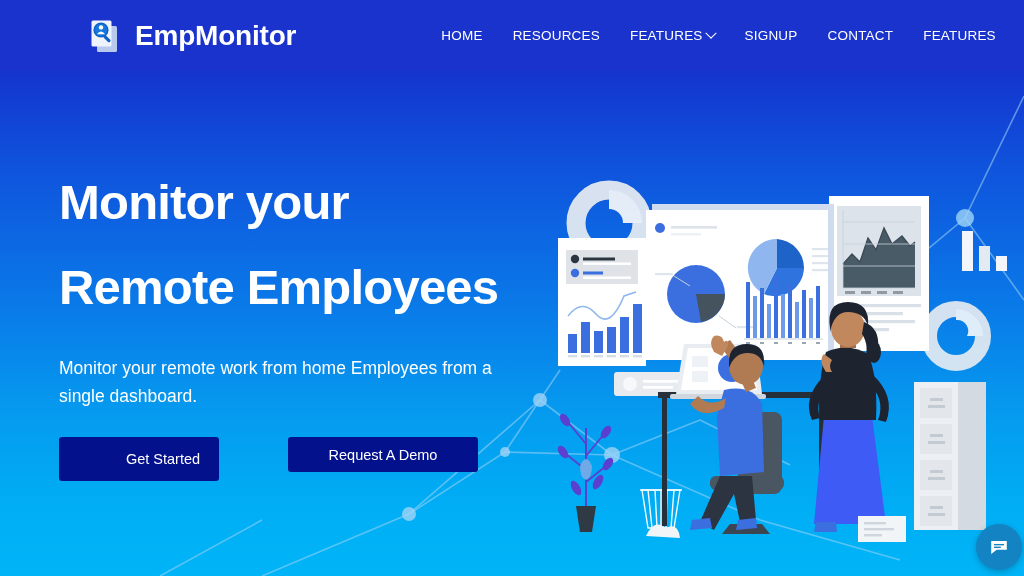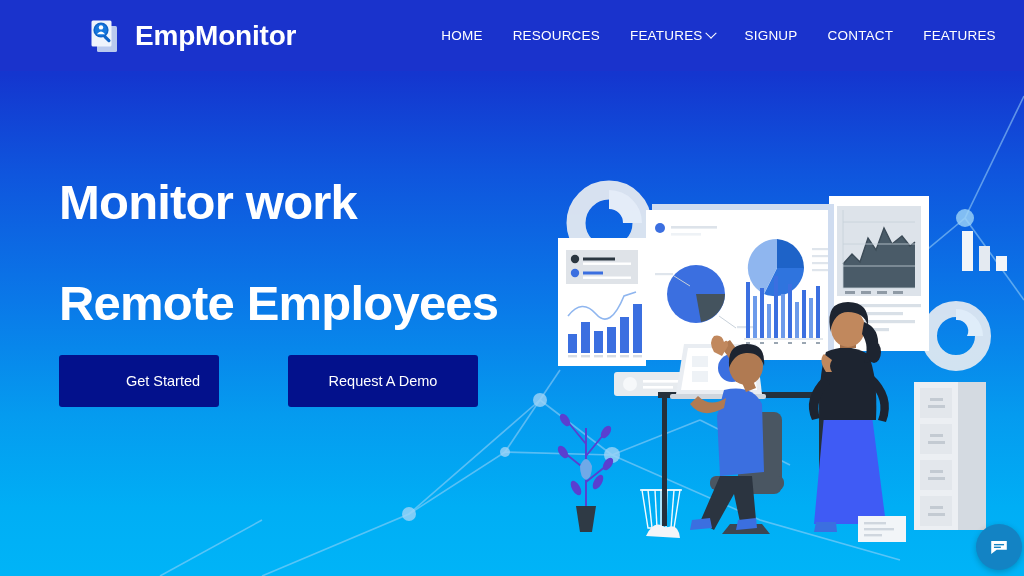--- a/index.html
+++ b/index.html
@@ -63,43 +63,43 @@
   
   #hero { position:absolute; left:59px; top:178px; width:520px; z-index:10; }
   .headline {
     color:#ffffff;
     font-size:49px;
     font-weight:bold;
     line-height:1.0;
     letter-spacing:-0.8px;
     white-space:nowrap;
   }
-  .headline.l2 { margin-top:52px; }
+  .headline.l2 { margin-top:36px; }
 
   #subtitle {
     margin-top:43px;
     color:#ffffff;
     font-size:17.5px;
     line-height:1.58;
     max-width:455px;
   }
 
   #cta-row { margin-top:27px; display:flex; gap:69px; }
   .cta {
     background:#03118c;
     color:#ffffff;
     font-size:14.5px;
     border:none;
     border-radius:3px;
     cursor:pointer;
     font-family:"Liberation Sans", sans-serif;
     display:flex; align-items:center; justify-content:center;
   }
-  #btn-get-started { width:160px; height:52px;padding-left:48px; }
-  #btn-request-demo { width:190px; height:52px; }
+  #btn-get-started { width:160px; height:44px;padding-left:48px; }
+  #btn-request-demo { width:190px; height:35px; }
 
   
   #illustration {
     position:absolute; right:0; bottom:0;
     width:500px; height:400px;
     z-index:5;
   }
 
   
   #chat-widget {
@@ -182,23 +182,24 @@
       <a class="nav-item">
         <span>FEATURES</span>
       </a>
       <a class="nav-item">
         <span>LOGIN/SIGNUP</span>
       </a>
     </nav>
   </header>
 
   <section id="hero">
-    <h1 class="headline l1">Monitor work</h1>
+    <h1 class="headline l1">Monitor your</h1>
     <h1 class="headline l2">Remote Employees</h1>
 
+    <p id="subtitle">Monitor your remote work from home Employees from a single dashboard.</p>
 
     <div id="cta-row">
       <button class="cta" id="btn-get-started">Get Started</button>
       <button class="cta" id="btn-request-demo">Request A Demo</button>
     </div>
   </section>
 
   <svg id="illustration" viewBox="0 0 500 400" preserveAspectRatio="xMaxYMax meet">
 
     <g opacity="0.92">

